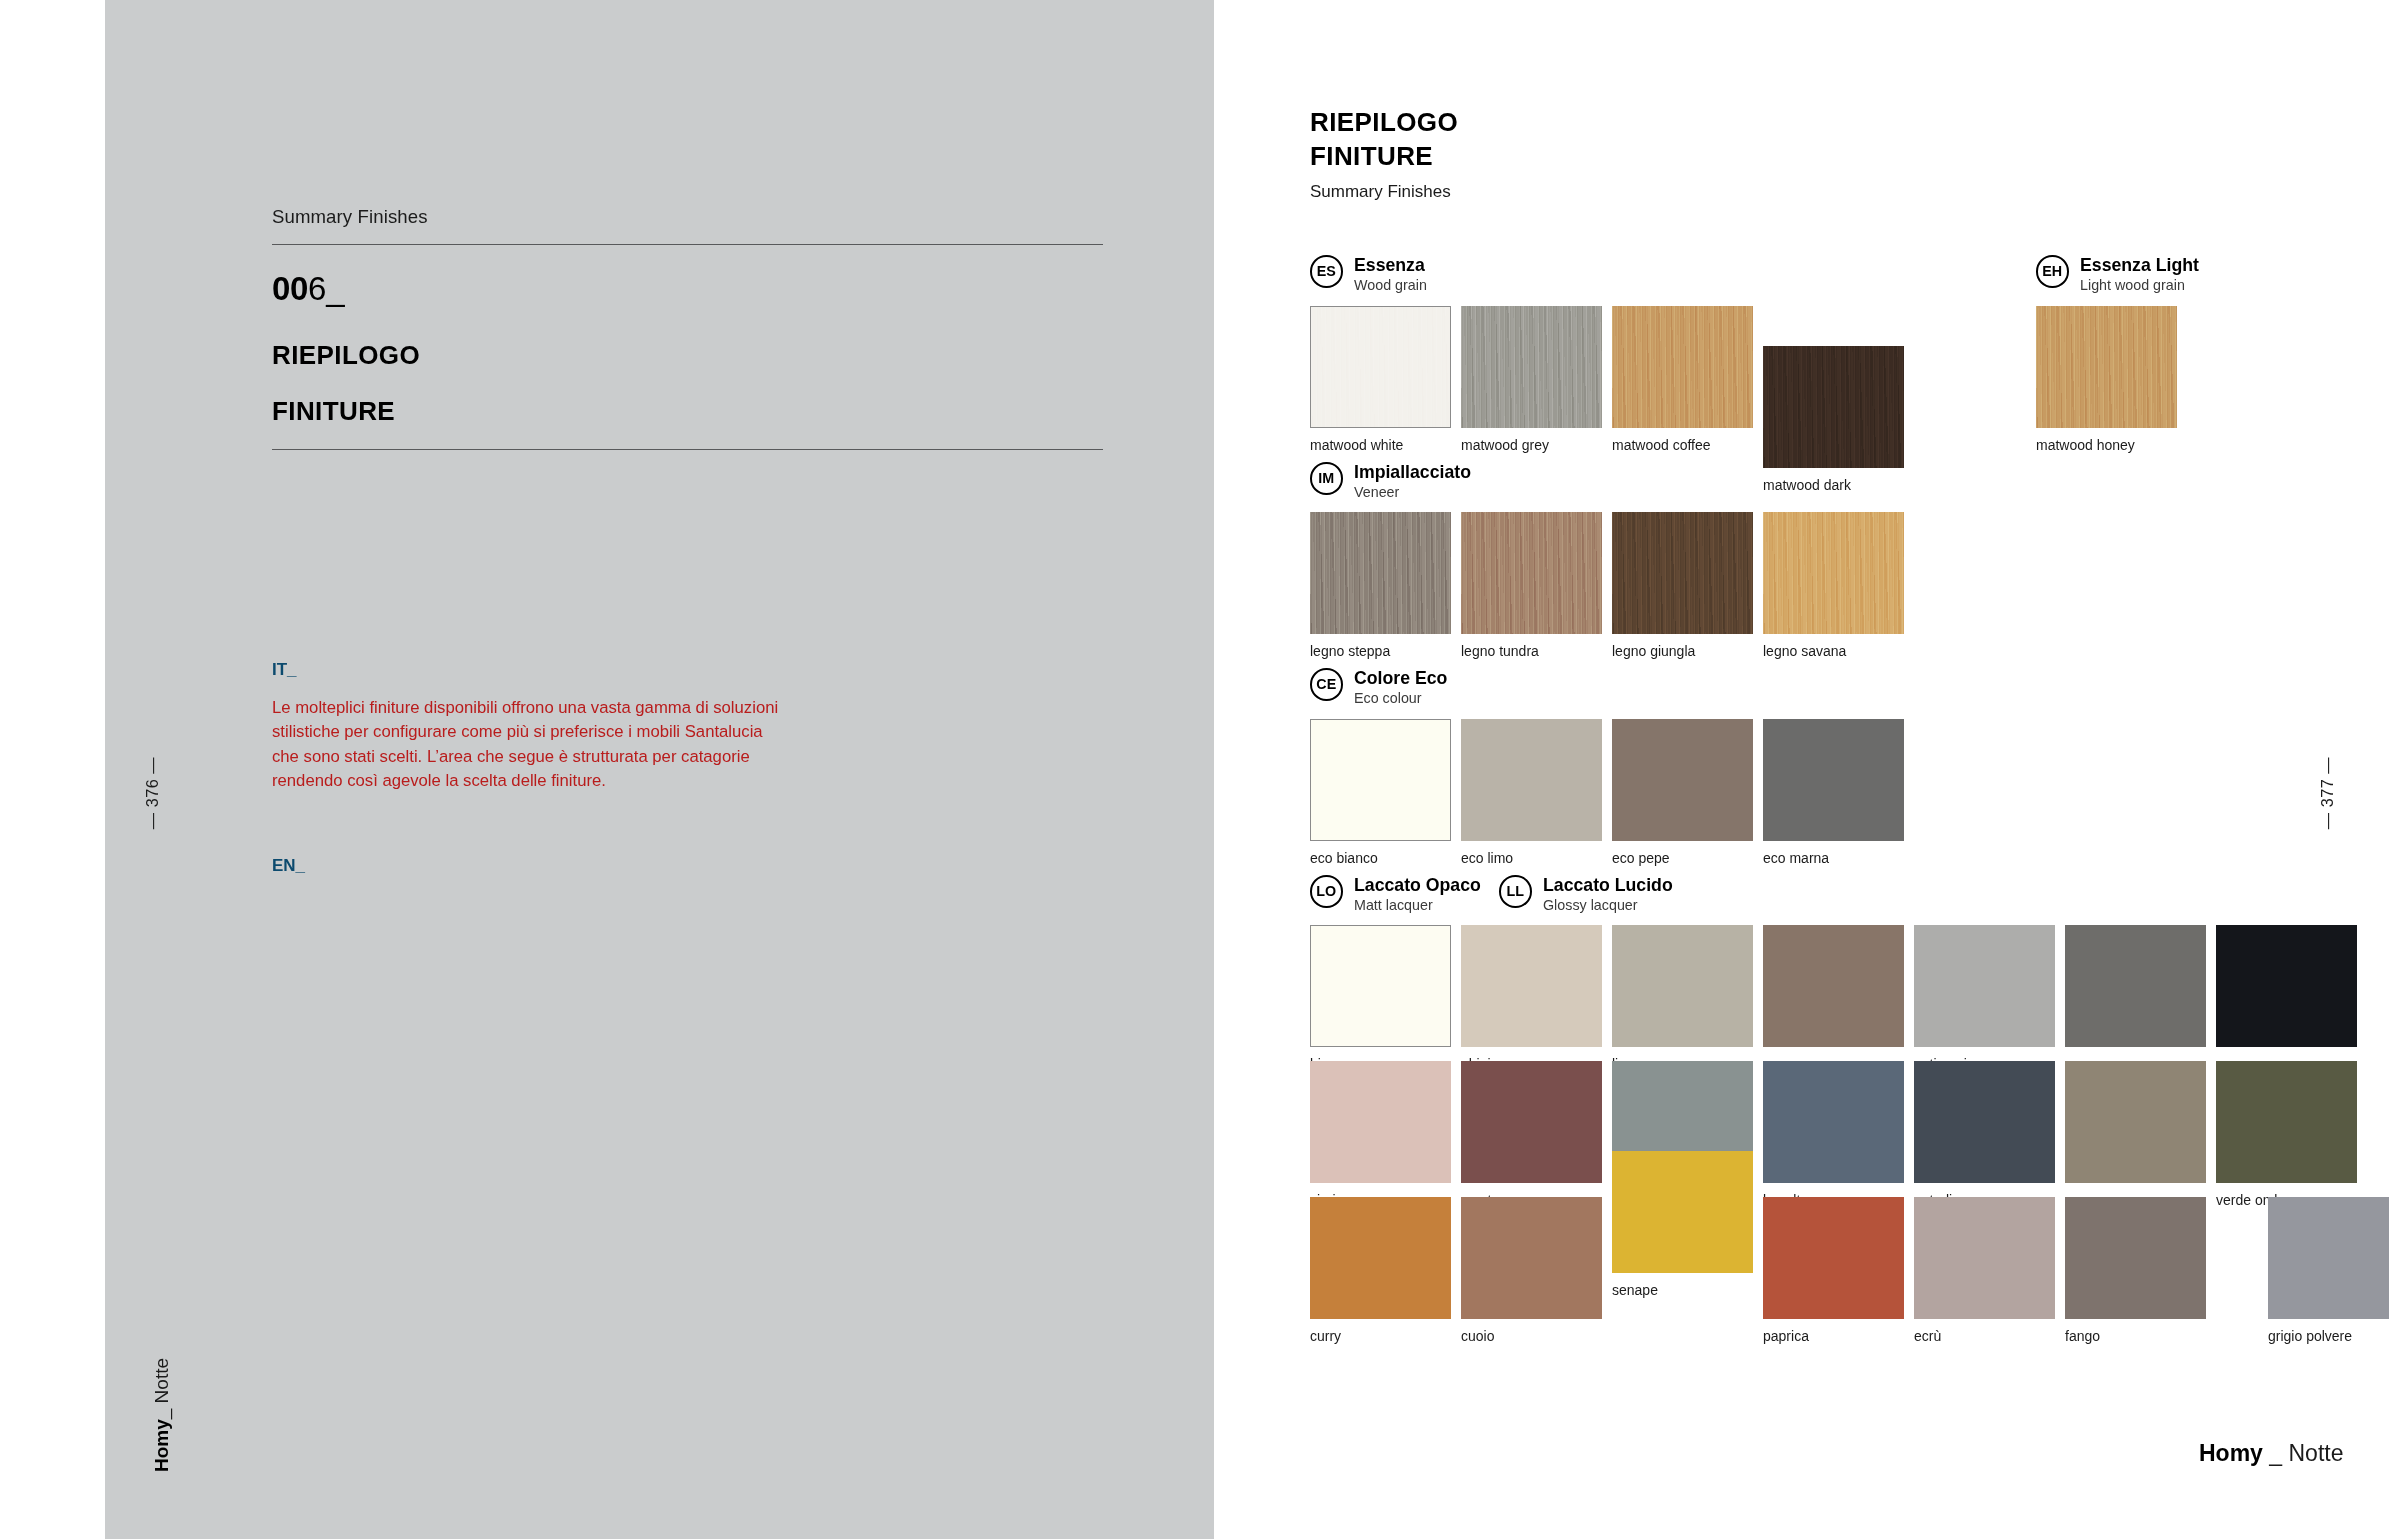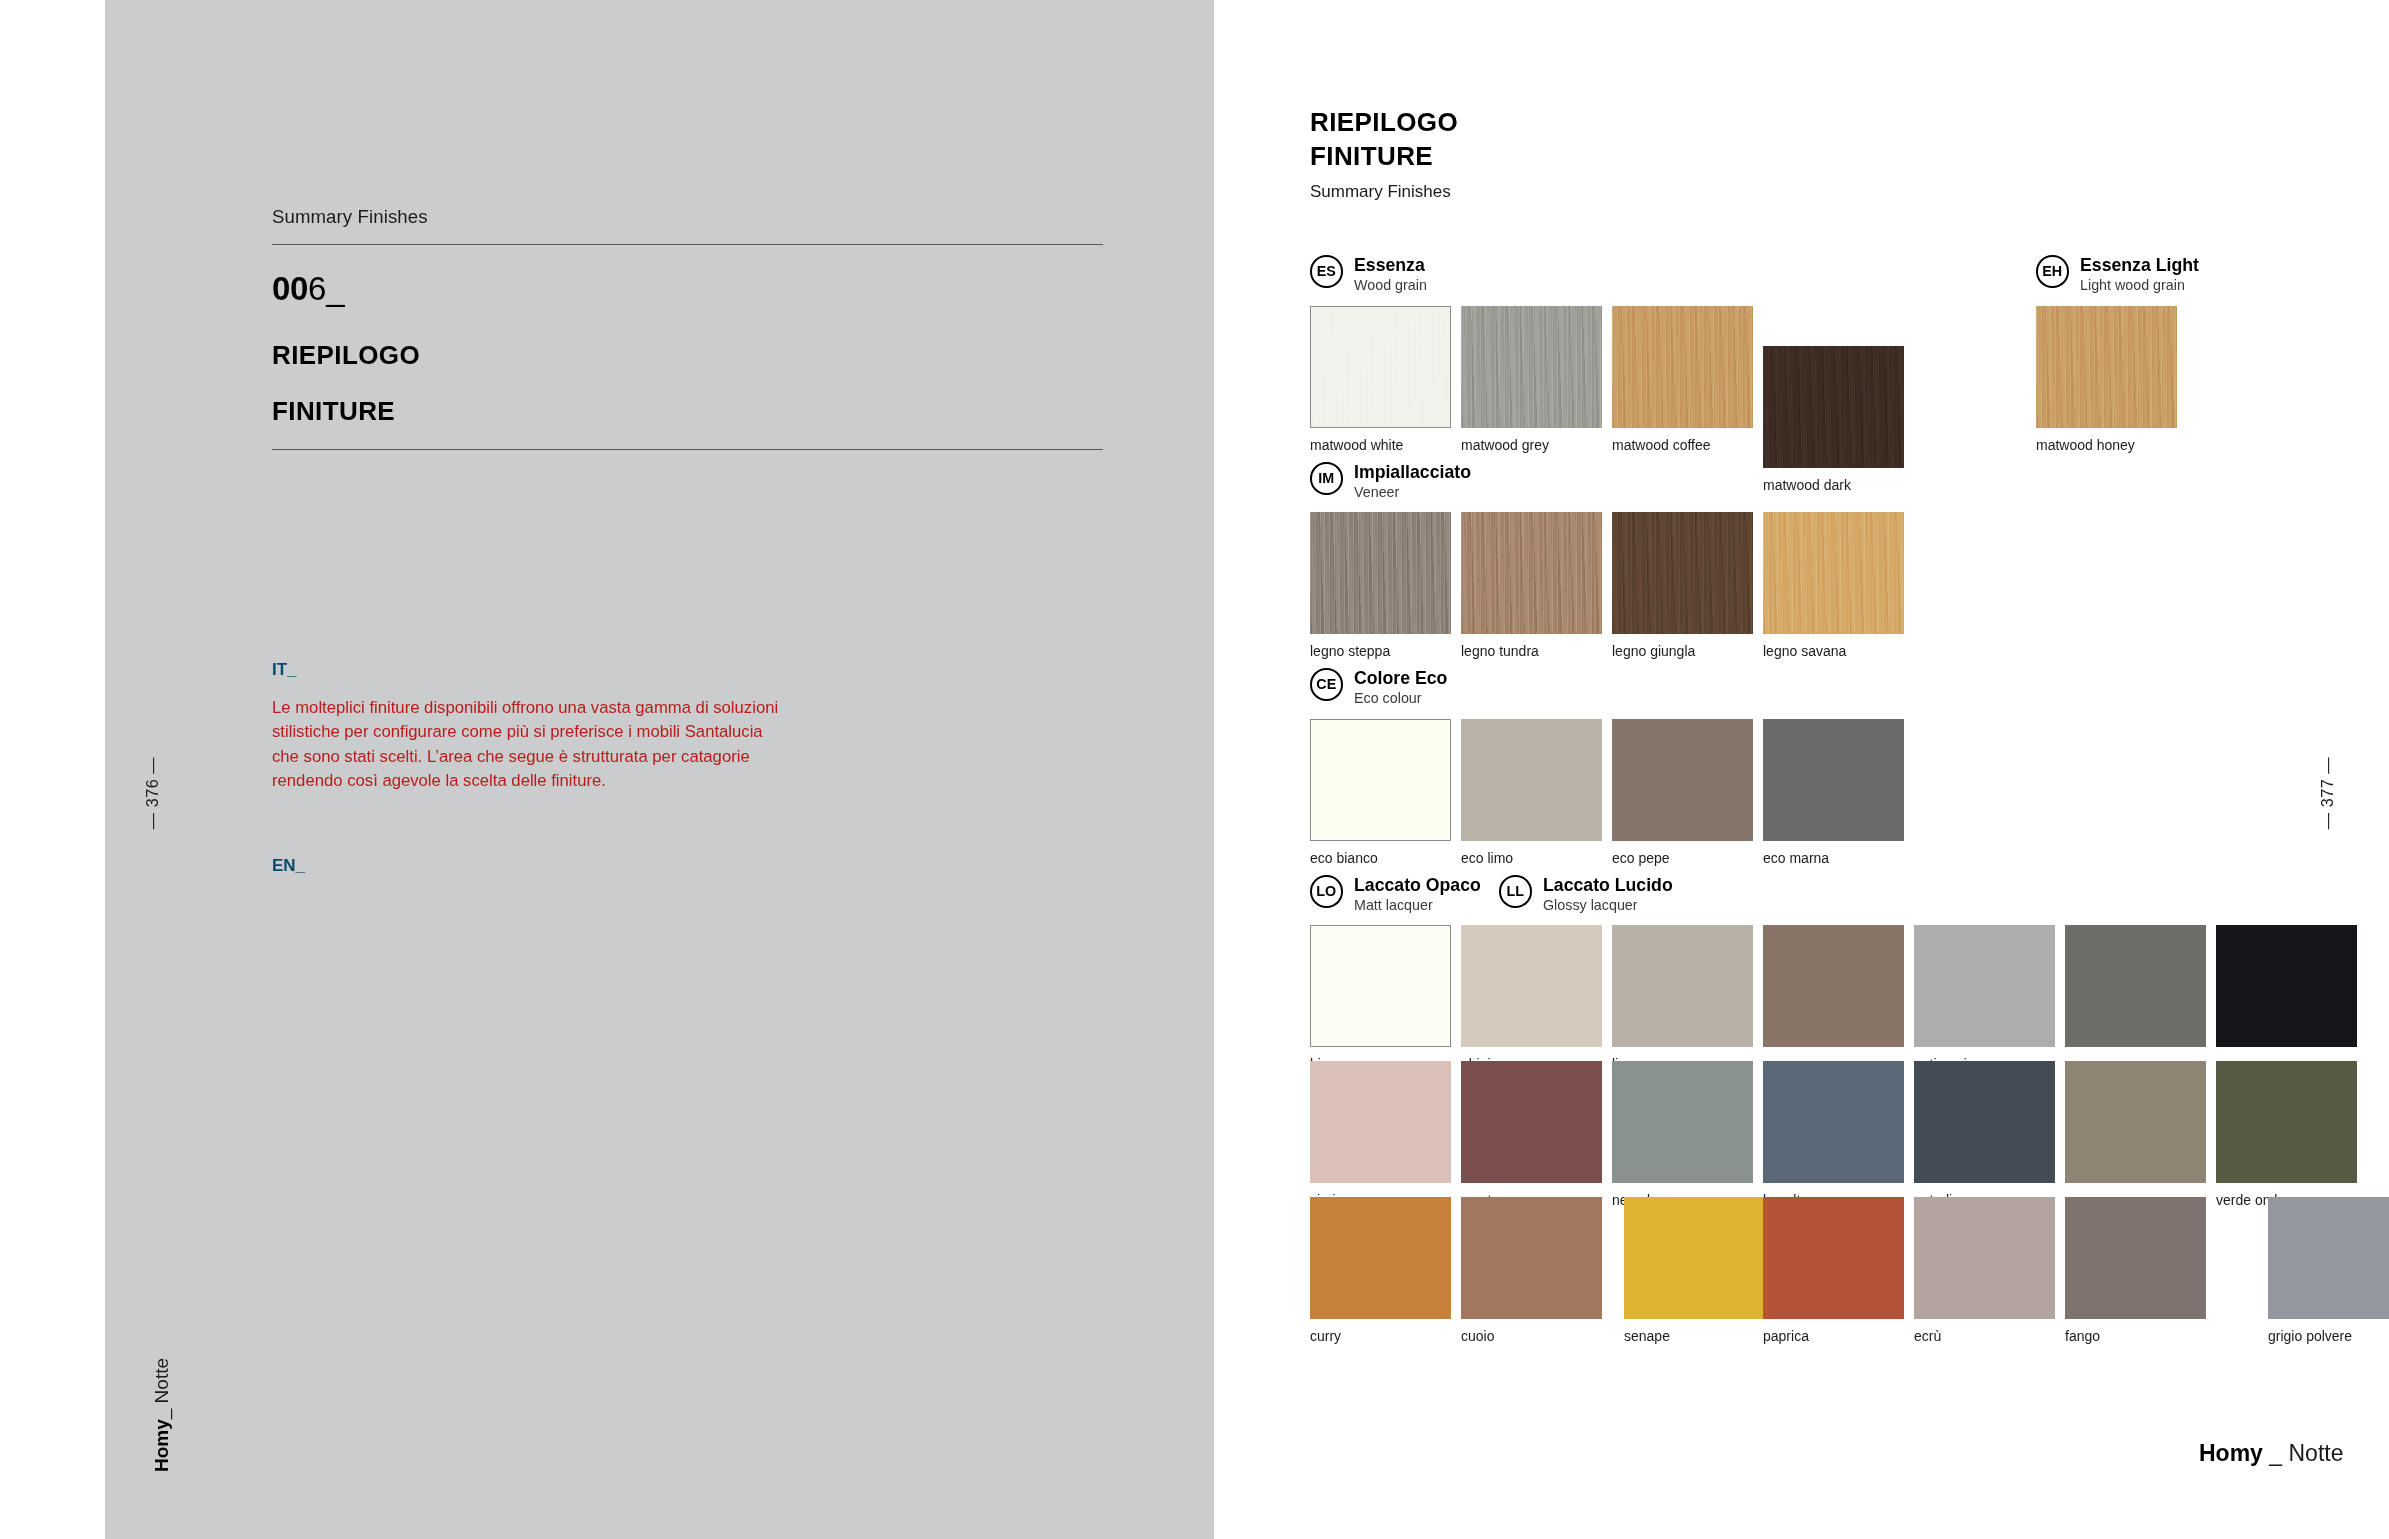--- a/index.html
+++ b/index.html
@@ -305,21 +305,21 @@
             <div class="cap">verde ombra</div>
           </div>
           <div class="sw" style="left: 0px; top: 1197px;">
             <div class="chip" style="background: rgb(197, 128, 59);"></div>
             <div class="cap">curry</div>
           </div>
           <div class="sw" style="left: 151px; top: 1197px;">
             <div class="chip" style="background: rgb(162, 119, 95);"></div>
             <div class="cap">cuoio</div>
           </div>
-          <div class="sw" style="left: 302px; top: 1197px; margin-left: 12px;">
+          <div class="sw" style="left: 302px; top: 1151px;">
             <div class="chip" style="background: rgb(220, 180, 50);"></div>
             <div class="cap">senape</div>
           </div>
           <div class="sw" style="left: 453px; top: 1197px;">
             <div class="chip" style="background: rgb(181, 83, 58);"></div>
             <div class="cap">paprica</div>
           </div>
           <div class="sw" style="left: 604px; top: 1197px;">
             <div class="chip" style="background: rgb(179, 164, 160);"></div>
             <div class="cap">ecrù</div>

